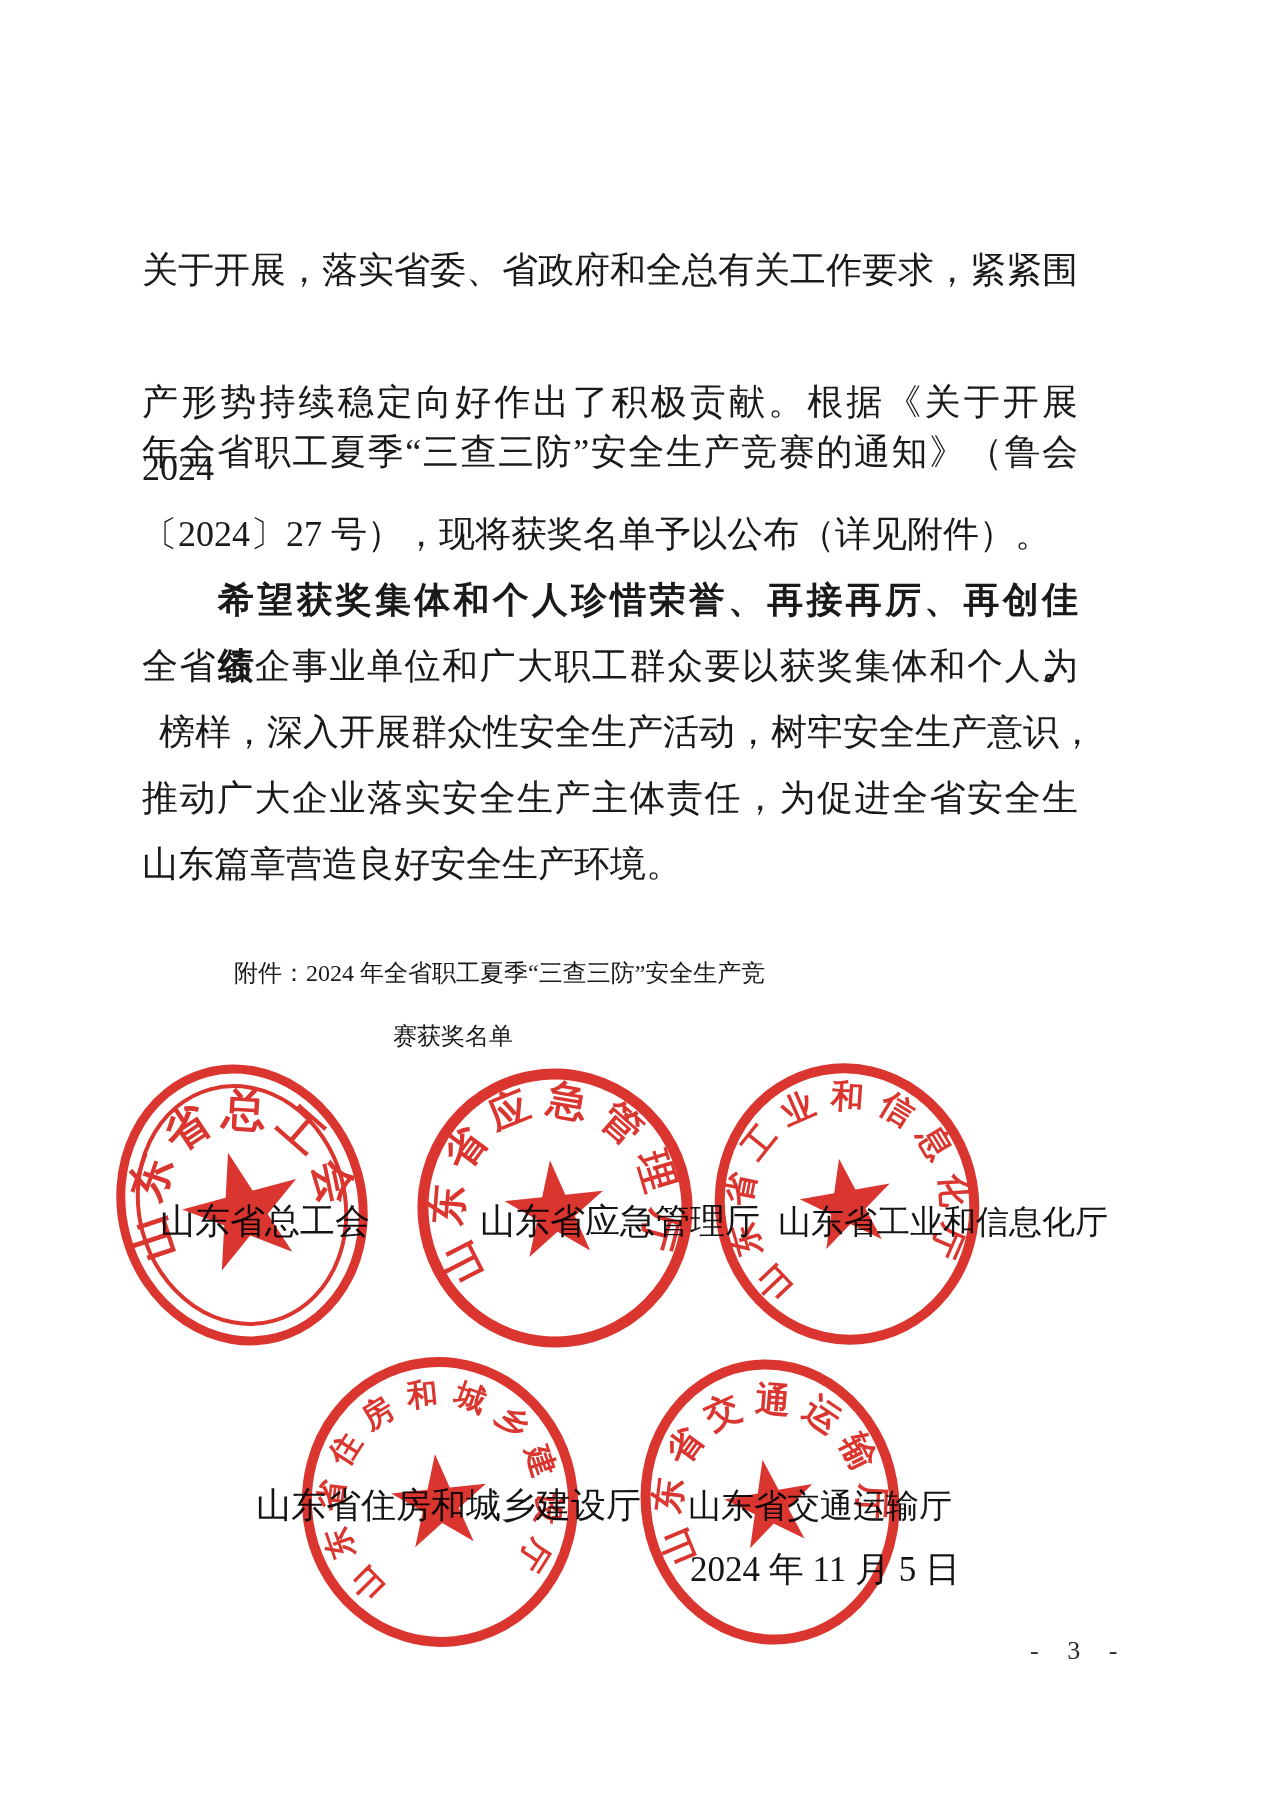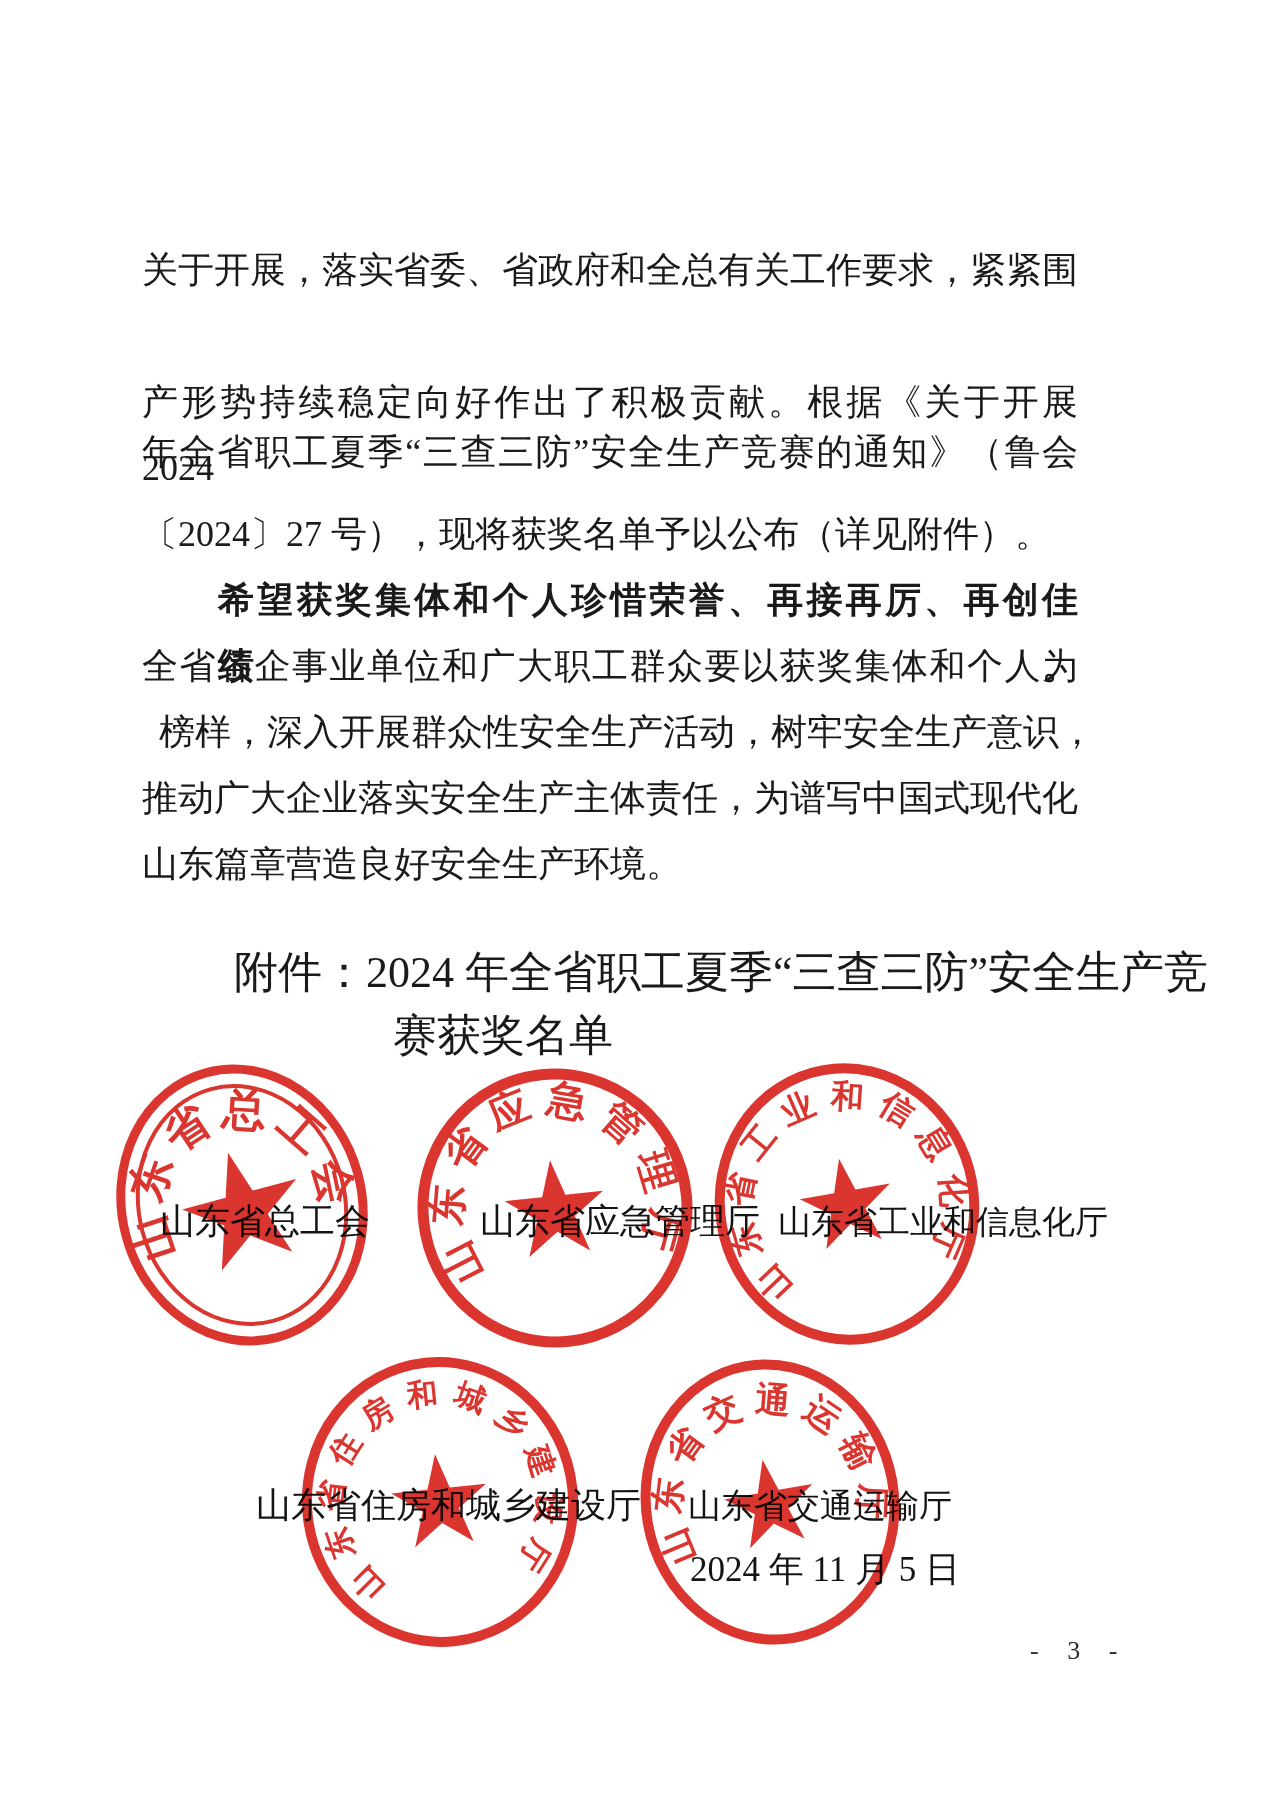--- a/index.html
+++ b/index.html
@@ -11,21 +11,21 @@
   .bodyline {
     position:absolute; left:142px; width:936px; height:66px; line-height:66px;
     font-size:36px; white-space:nowrap; color:#1a1a1a;
   }
   .bodyline.j {
     white-space:normal; text-align:justify; text-align-last:justify;
     text-justify:inter-character;
   }
   .bodyline.ind { padding-left:76px; width:860px;font-weight:bold; }
   .attline {
-    position:absolute; height:60px; line-height:60px; font-size:44px;
+    position:absolute; height:60px; line-height:60px; font-size:24px;
     white-space:nowrap; color:#1a1a1a;
   }
   .signer, .dateline, .pagenum {
     position:absolute; white-space:nowrap; color:#141414; z-index:2;
   }
   .signer { font-size:35px; line-height:52px; height:52px; }
   .signer.small { font-size:33px; }
   .dateline { font-size:35px; line-height:52px; }
   .pagenum { font-size:26px; letter-spacing:11px; color:#2b2b2b; }
   .seal {
@@ -39,21 +39,21 @@
 
 <div class="page">
 
   <div class="bodyline j" style="top:237px;">关于开展，落实省委、省政府和全总有关工作要求，紧紧围</div>
   <div class="bodyline j" style="top:369px;">产形势持续稳定向好作出了积极贡献。根据《关于开展 2024</div>
   <div class="bodyline j" style="top:419px;">年全省职工夏季“三查三防”安全生产竞赛的通知》（鲁会</div>
   <div class="bodyline" style="top:501px;">〔2024〕27 号），现将获奖名单予以公布（详见附件）。</div>
   <div class="bodyline j ind" style="top:567px;">希望获奖集体和个人珍惜荣誉、再接再厉、再创佳绩。</div>
   <div class="bodyline j" style="top:633px;">全省各企事业单位和广大职工群众要以获奖集体和个人为</div>
   <div class="bodyline j" style="top:699px;margin-left:17px;">榜样，深入开展群众性安全生产活动，树牢安全生产意识，</div>
-  <div class="bodyline j" style="top:765px;">推动广大企业落实安全生产主体责任，为谱写中国式现代化</div>
+  <div class="bodyline j" style="top:765px;">推动广大企业落实安全生产主体责任，为促进全省安全生</div>
   <div class="bodyline" style="top:831px;">山东篇章营造良好安全生产环境。</div>
 
   <div class="attline" style="left:234px; top:943px;">附件：2024 年全省职工夏季“三查三防”安全生产竞</div>
   <div class="attline" style="left:352px; top:1006px;margin-left:41px;">赛获奖名单</div>
 
   <div class="signer" style="left:160px; top:1196px;">山东省总工会</div>
   <div class="signer" style="left:480px; top:1196px;">山东省应急管理厅</div>
   <div class="signer small" style="left:778px; top:1196px;">山东省工业和信息化厅</div>
 
   <div class="signer" style="left:256px; top:1480px;">山东省住房和城乡建设厅</div>

